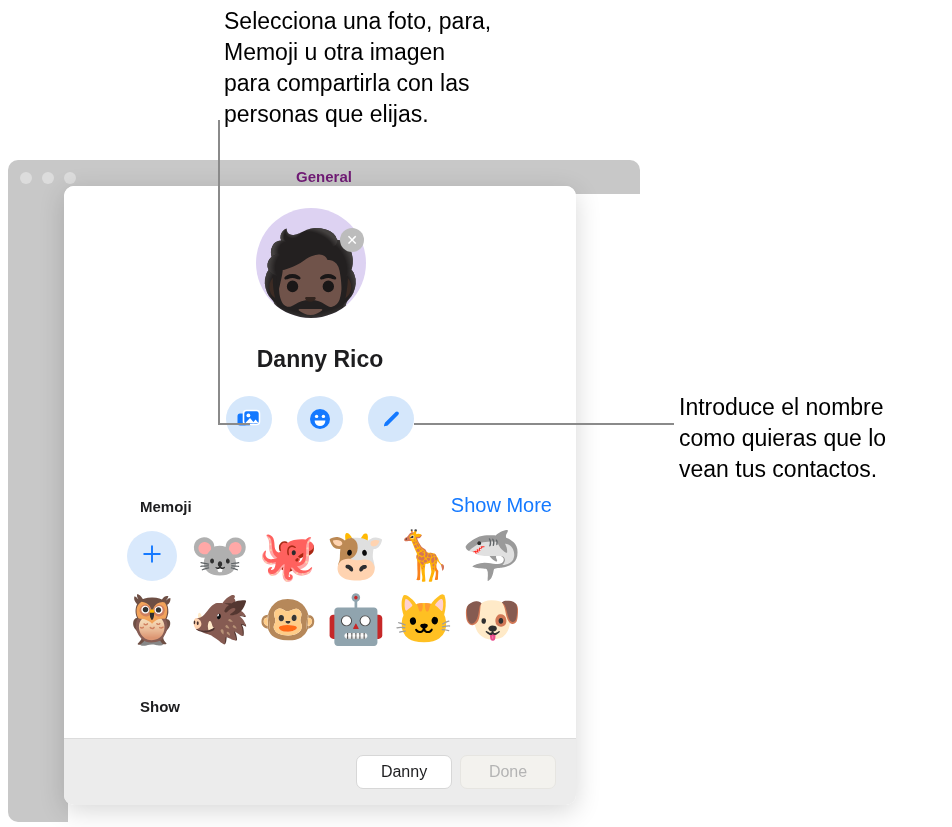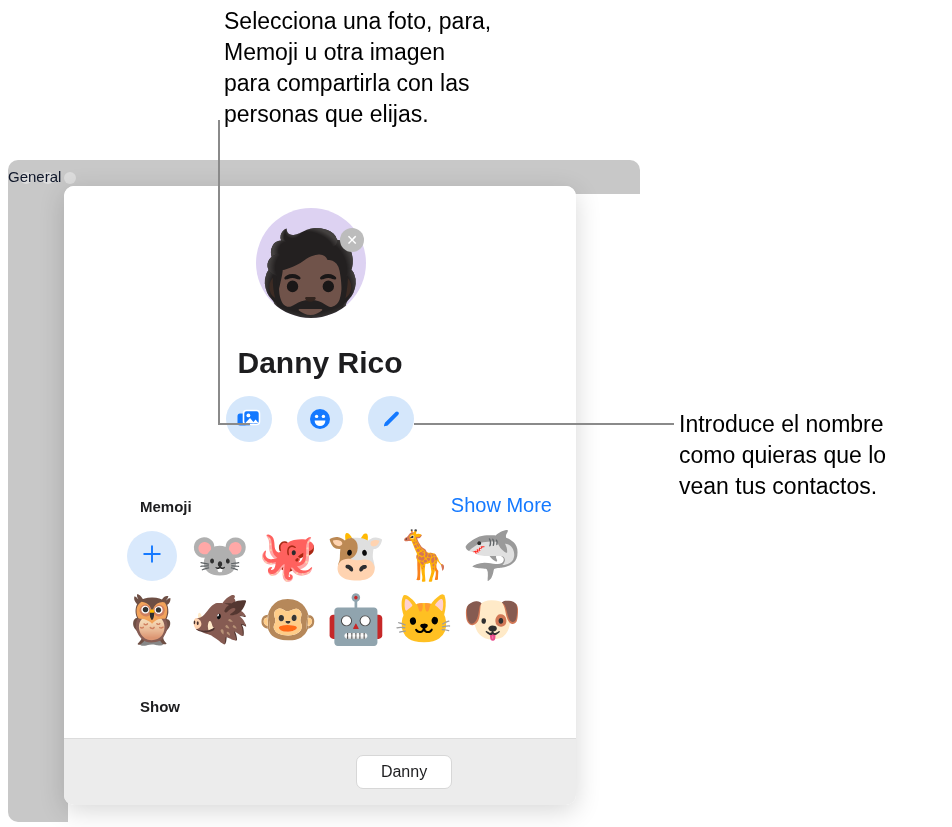--- a/index.html
+++ b/index.html
@@ -19,21 +19,21 @@
   
   .callout-text {
     position: absolute;
     color: #000000;
     font-size: 23px;
     line-height: 31px;
     font-family: "Liberation Sans", sans-serif;
     white-space: pre-line;
   }
   #callout-top-text { left: 224px; top: 6px; width: 370px; }
-  #callout-right-text { left: 679px; top: 409px; width: 274px; }
+  #callout-right-text { left: 679px; top: 392px; width: 274px; }
 
   .leader-line {
     position: absolute;
     background: #8a8a8a;
   }
   
   #leader-left-vertical {
     left: 218px; top: 120px; width: 2px; height: 305px;
   }
   #leader-left-horizontal {
@@ -63,23 +63,24 @@
     border-radius: 50%;
     background: #dcdcdc;
   }
   #traffic-close { left: 12px; }
   #traffic-minimize { left: 34px; }
   #traffic-zoom { left: 56px; }
   #background-window-title {
     position: absolute;
     left: 0; top: 8px;
     width: 632px;
+    text-align: center;
     font-size: 15px;
-    font-weight: normal;
-    color: #0f172a;
+    font-weight: bold;
+    color: #701a75;
   }
   #background-content {
     position: absolute;
     left: 60px; top: 34px;
     width: 572px;
     height: 628px;
     background: #ffffff;
     border-top-left-radius: 10px;
   }
 
@@ -134,21 +135,21 @@
     font-size: 14px;
     line-height: 24px;
     text-align: center;
   }
 
   #contact-name {
     position: absolute;
     left: 0; top: 160px;
     width: 512px;
     text-align: center;
-    font-size: 30px;
+    font-size: 23px;
     font-weight: bold;
     color: #1d1d1f;
   }
 
   #action-button-row {
     position: absolute;
     left: 0; top: 210px;
     width: 512px;
     display: flex;
     justify-content: center;
@@ -358,20 +359,21 @@
       </div>
 
     <div class="section-header-row" id="more-section-header">
       <span class="section-title">Show</span>
     </div>
 
   </div>
 
   <div id="sheet-footer">
     <div class="footer-button" id="cancel-button">Danny</div>
+    <div class="footer-button" id="done-button">Done</div>
   </div>
 </div>
 
 <div class="leader-line" id="leader-left-vertical"></div>
 <div class="leader-line" id="leader-left-horizontal"></div>
 <div class="leader-line" id="leader-right-horizontal"></div>
 
 <div class="callout-text" id="callout-top-text">Selecciona una foto, para,
 Memoji u otra imagen
 para compartirla con las

